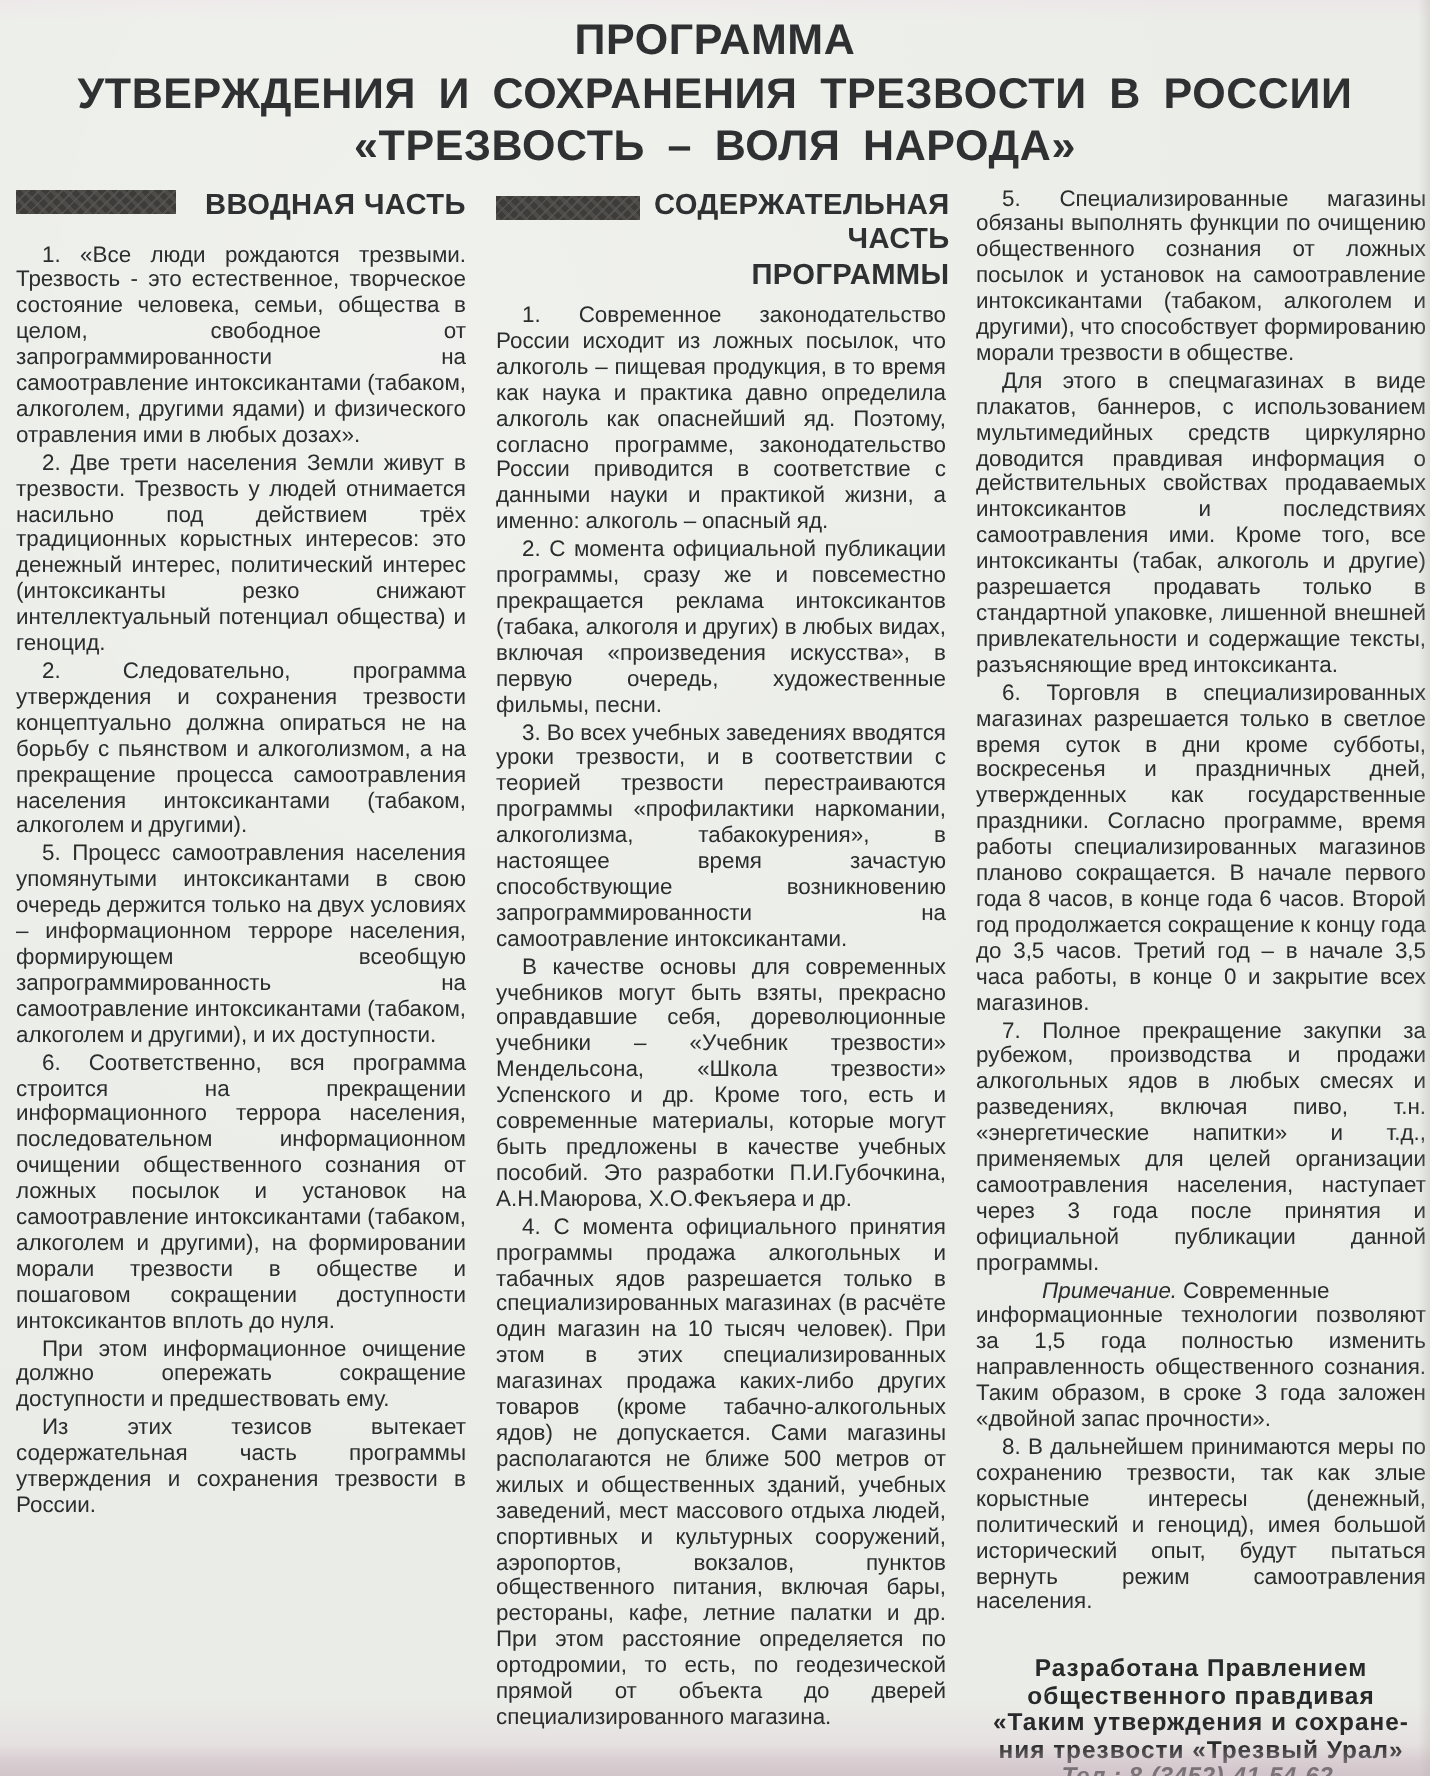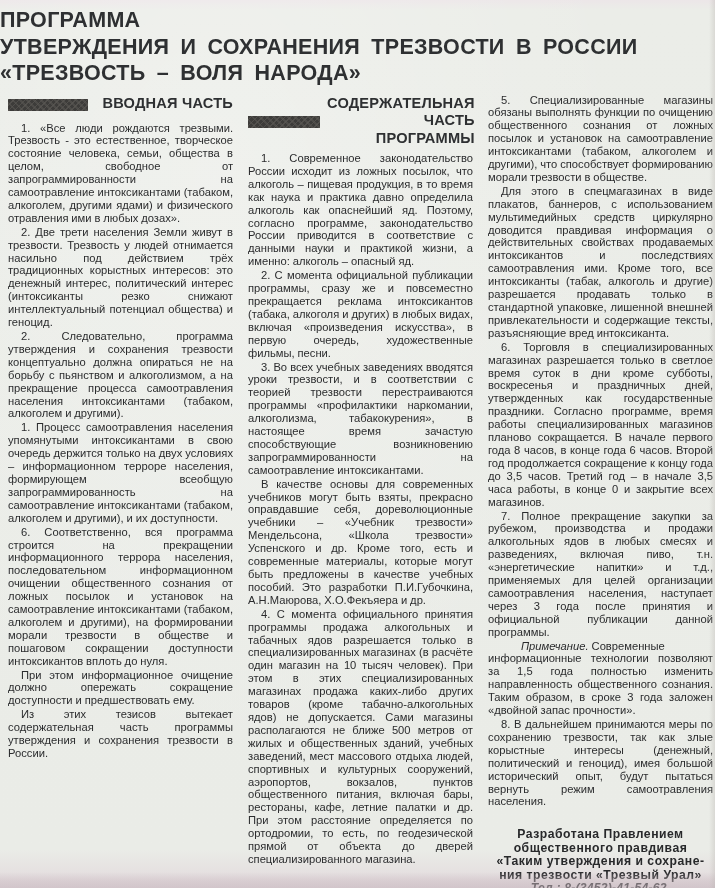--- a/index.html
+++ b/index.html
@@ -18,55 +18,55 @@
   .band-bottom {
     position: absolute; left: 0; right: 0; bottom: 0; height: 16px;
     background: linear-gradient(180deg, rgba(205,188,195,0) 0%, rgba(203,187,194,0.45) 55%, rgba(196,181,188,0.55) 100%);
   }
   .band-right {
     position: absolute; top: 0; bottom: 0; right: 0; width: 6px;
     background: linear-gradient(270deg, rgba(185,180,176,0.35), rgba(185,180,176,0));
   }
   .title-block {
     padding-top: 7px;
-    text-align: left;
+    text-align: center;
     font-weight: bold;
     font-size: 21.5px;
     line-height: 26.5px;
     letter-spacing: 0.3px;
     word-spacing: 5px;
     color: #2e3032;
   }
   .cols {
     display: flex;
     gap: 15px;
     padding: 7px 7px 0 8px;
     align-items: flex-start;
   }
   .col { width: 225px; flex: 0 0 225px; }
   .sec-heading {
     display: flex;
-    align-items: flex-end;
+    align-items: flex-start;
     gap: 7px;
     font-weight: bold;
     font-size: 14.6px;
     color: #2e3032;
     margin: 1px 0 11px 0;
   }
   .hbox {
     flex: 0 0 auto;
     width: 80px;
     height: 12px;
     background:
       repeating-linear-gradient(45deg, rgba(90,88,84,0.55) 0 2px, rgba(40,40,38,0) 2px 5px),
       repeating-linear-gradient(-45deg, rgba(120,116,110,0.35) 0 1px, rgba(0,0,0,0) 1px 4px),
       #3d3c3a;
   }
   .sec-heading .htext { flex: 1; text-align: right; letter-spacing: 0.2px; }
-  .sec-heading-2line { align-items: center; margin-bottom: 5px; }
+  .sec-heading-2line { align-items: flex-start; margin-bottom: 5px; }
   .sec-heading-2line .hbox { margin-top: 3px; width: 72px; }
   .sec-heading-2line .htext { line-height: 17.5px; }
   .para {
     font-size: 11.2px;
     line-height: 12.9px;
     text-align: justify;
     text-indent: 13px;
     margin: 0 0 1px 0;
     word-spacing: -0.2px;
     hyphens: auto;
@@ -102,21 +102,21 @@
   <div class="cols">
 
     <div class="col">
       <div class="sec-heading">
         <span class="hbox"></span>
         <span class="htext">ВВОДНАЯ ЧАСТЬ</span>
       </div>
       <p class="para">1. «Все люди рождаются трезвыми. Трезвость - это естественное, творческое состояние человека, семьи, общества в целом, свободное от запрограммированности на самоотравление интоксикантами (табаком, алкоголем, другими ядами) и физического отравления ими в любых дозах».</p>
       <p class="para">2. Две трети населения Земли живут в трезвости. Трезвость у людей отнимается насильно под действием трёх традиционных корыстных интересов: это денежный интерес, политический интерес (интоксиканты резко снижают интеллектуальный потенциал общества) и геноцид.</p>
       <p class="para">2. Следовательно, программа утверждения и сохранения трезвости концептуально должна опираться не на борьбу с пьянством и алкоголизмом, а на прекращение процесса самоотравления населения интоксикантами (табаком, алкоголем и другими).</p>
-      <p class="para">1. Процесс самоотравления населения упомянутыми интоксикантами в свою очередь держится только на двух условиях – информационном терроре населения, формирующем всеобщую запрограммированность на самоотравление интоксикантами (табаком, алкоголем и другими), и их доступности.</p>
+      <p class="para">5. Процесс самоотравления населения упомянутыми интоксикантами в свою очередь держится только на двух условиях – информационном терроре населения, формирующем всеобщую запрограммированность на самоотравление интоксикантами (табаком, алкоголем и другими), и их доступности.</p>
       <p class="para">6. Соответственно, вся программа строится на прекращении информационного террора населения, последовательном информационном очищении общественного сознания от ложных посылок и установок на самоотравление интоксикантами (табаком, алкоголем и другими), на формировании морали трезвости в обществе и пошаговом сокращении доступности интоксикантов вплоть до нуля.</p>
       <p class="para">При этом информационное очищение должно опережать сокращение доступности и предшествовать ему.</p>
       <p class="para">Из этих тезисов вытекает содержательная часть программы утверждения и сохранения трезвости в России.</p>
     </div>
 
     <div class="col">
       <div class="sec-heading sec-heading-2line">
         <span class="hbox"></span>
         <div class="htext">
           <div>СОДЕРЖАТЕЛЬНАЯ</div>

